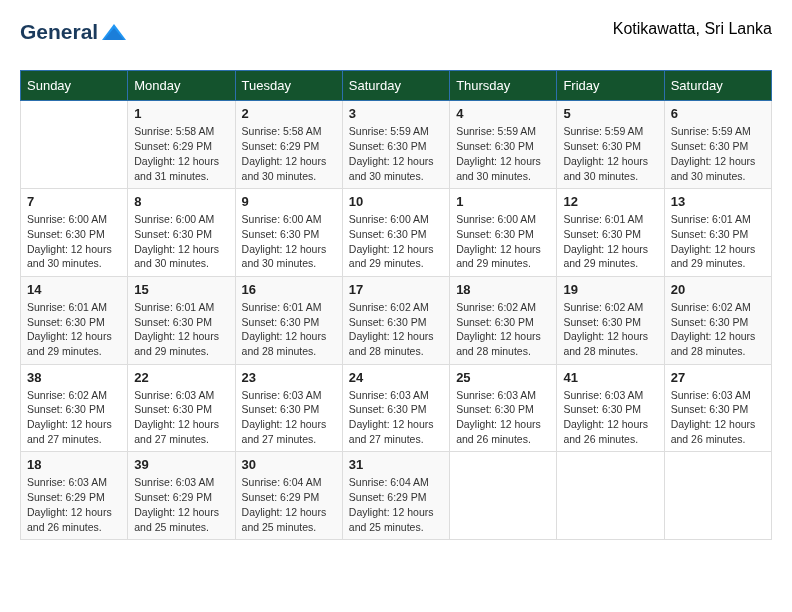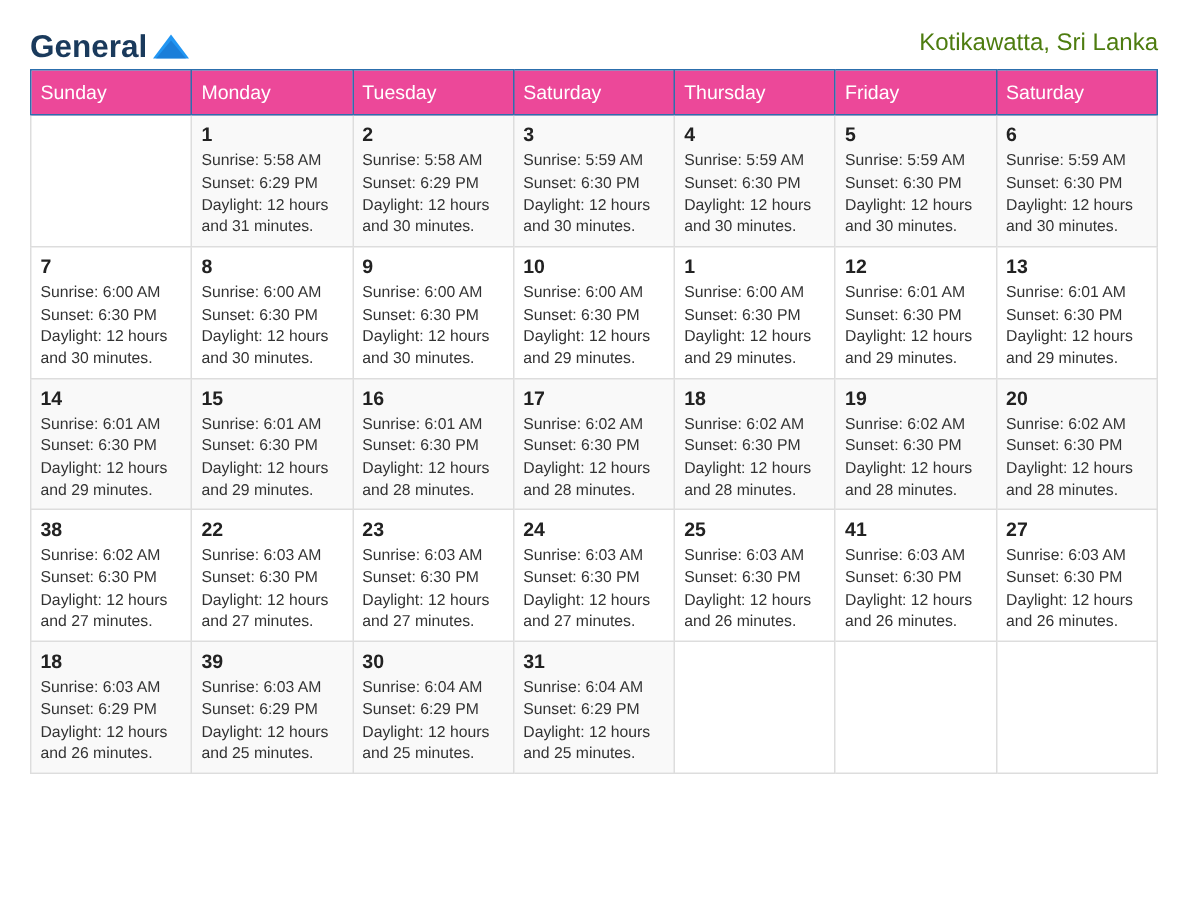--- a/index.html
+++ b/index.html
@@ -7,47 +7,47 @@
       font-family: Arial, sans-serif;
       background: #fff;
       width: 792px;
       min-height: 612px;
       padding: 20px;
     }
     .header {
       display: flex;
       justify-content: space-between;
       align-items: flex-start;
-      margin-bottom: 2px;
+      margin-bottom: 26px;
     }
     .logo {
       display: flex;
       align-items: center;
     }
     .title-section {
       text-align: right;
     }
     .title-section h1 {
       font-size: 38px;
       color: #1a3a5c;
       font-weight: bold;
       line-height: 1.1;
     }
     .title-section h2 {
       font-size: 16px;
-      color: #4d7c0f;
+      color: #000000;
       font-weight: normal;
     }
     table {
       width: 100%;
       border-collapse: collapse;
       font-size: 11px;
     }
     thead tr th {
-      background-color: #ec4899;
+      background-color: #14532d;
       color: #fff;
       padding: 7px 6px;
       text-align: left;
       font-size: 13px;
       font-weight: normal;
       border: 1px solid #2c6fad;
     }
     tbody tr td {
       border: 1px solid #ddd;
       padding: 5px 6px;

